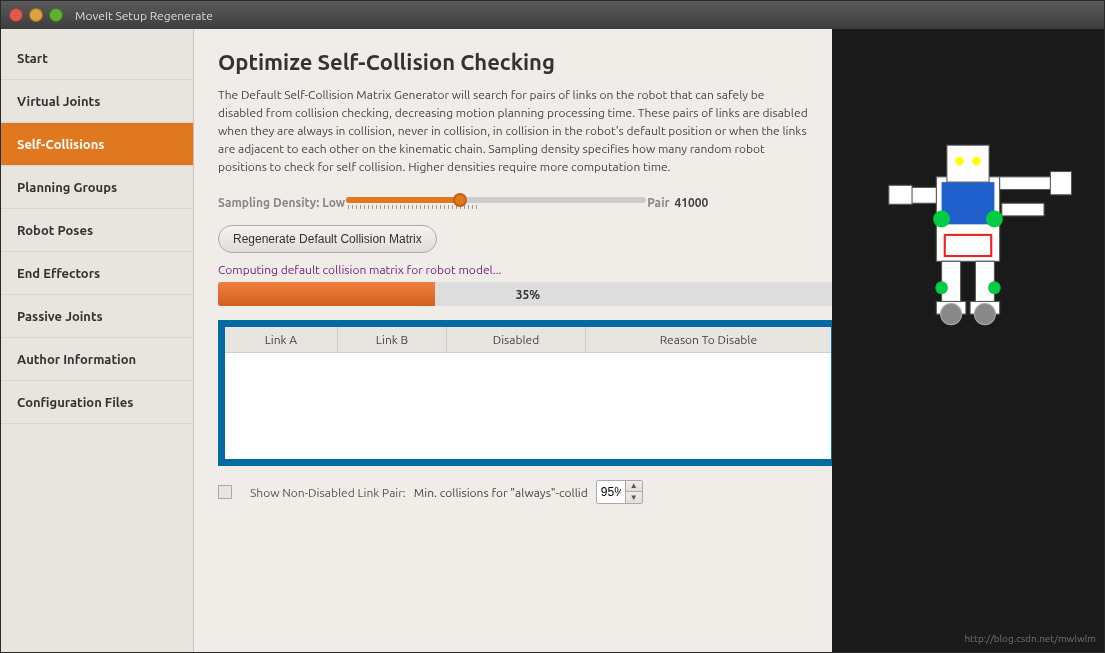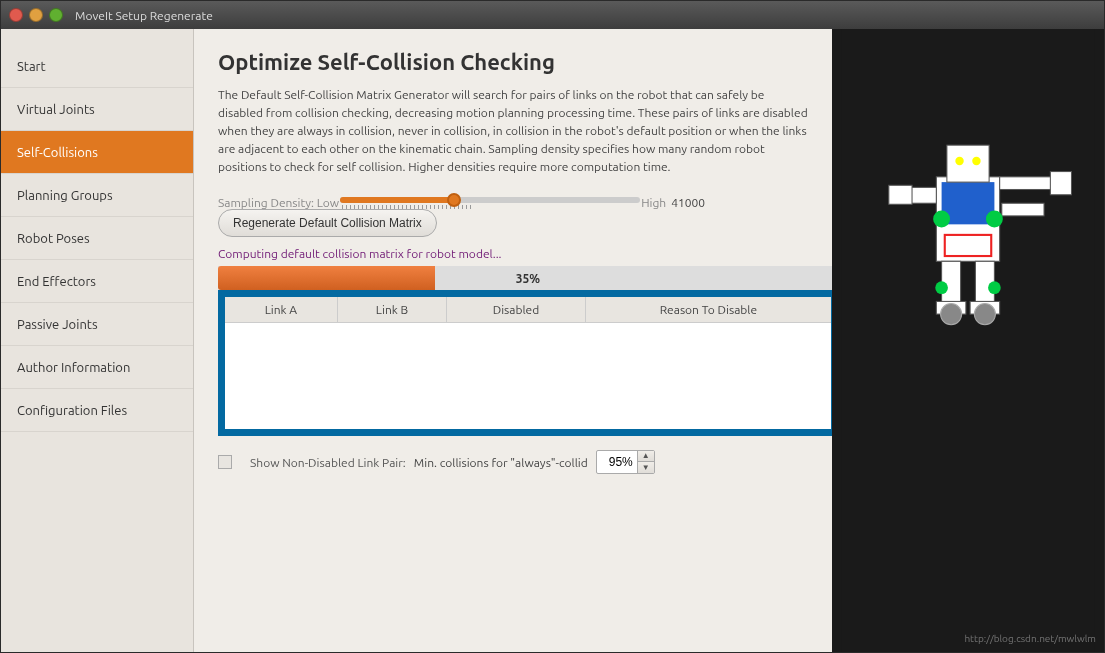--- a/index.html
+++ b/index.html
@@ -52,21 +52,22 @@
       flex: 1;
       overflow: hidden;
     }
 
     
     .sidebar {
       width: 193px;
       background: #e8e4de;
       border-right: 1px solid #c8c4be;
       flex-shrink: 0;
-      padding-top: 16px;
+      padding-top: 8px;
+      font-weight: bold;
     }
 
     .sidebar-item {
       padding: 14px 16px;
       cursor: pointer;
       color: #333;
       font-size: 13px;
       border-bottom: 1px solid #d8d4ce;
     }
     .sidebar-item.active {
@@ -95,21 +96,22 @@
       line-height: 1.5;
       margin-bottom: 20px;
       max-width: 640px;
     }
 
     
     .slider-row {
       display: flex;
       align-items: center;
       gap: 1px;
-      margin-bottom: 0;
+      margin-bottom: 16px;
+      font-weight: bold;
     }
 
     .slider-label-low {
       color: #888;
       font-size: 12px;
     }
 
     .slider-track {
       position: relative;
       width: 300px;
@@ -170,20 +172,21 @@
       margin-bottom: 6px;
     }
 
     
     .progress-container {
       width: 620px;
       height: 24px;
       background: #ddd;
       border-radius: 0;
       overflow: hidden;
+      margin-bottom: 14px;
       position: relative;
     }
 
     .progress-fill {
       height: 100%;
       background: linear-gradient(to bottom, #f08040, #d06020);
       border-radius: 3px 0 0 3px;
     }
 
     .progress-text {
@@ -253,21 +256,21 @@
 
     .percent-input-wrap {
       display: flex;
       align-items: stretch;
       border: 1px solid #aaa;
       background: #fff;
       border-radius: 2px;
     }
 
     .percent-input {
-      width: 40px;
+      width: 28px;
       border: none;
       background: transparent;
       font-size: 12px;
       padding: 2px 4px;
       text-align: right;
       outline: none;
     }
 
     .percent-spinner {
       display: flex;
@@ -405,21 +408,21 @@
               <span class="tick"></span>
               <span class="tick"></span>
             <span class="tick"></span>
               <span class="tick"></span>
               <span class="tick"></span>
             <span class="tick"></span>
               <span class="tick"></span>
               <span class="tick"></span>
           </div>
         </div>
-        <span class="slider-label-high">High</span>
+        <span class="slider-label-high">Pair</span>
         <span class="slider-value">41000</span>
       </div>
 
       <button class="regen-btn">Regenerate Default Collision Matrix</button>
 
       <div class="computing-text">Computing default collision matrix for robot model...</div>
 
       <div class="progress-container">
         <div class="progress-fill" style="width: 35%;"></div>
         <div class="progress-text">35%</div>

